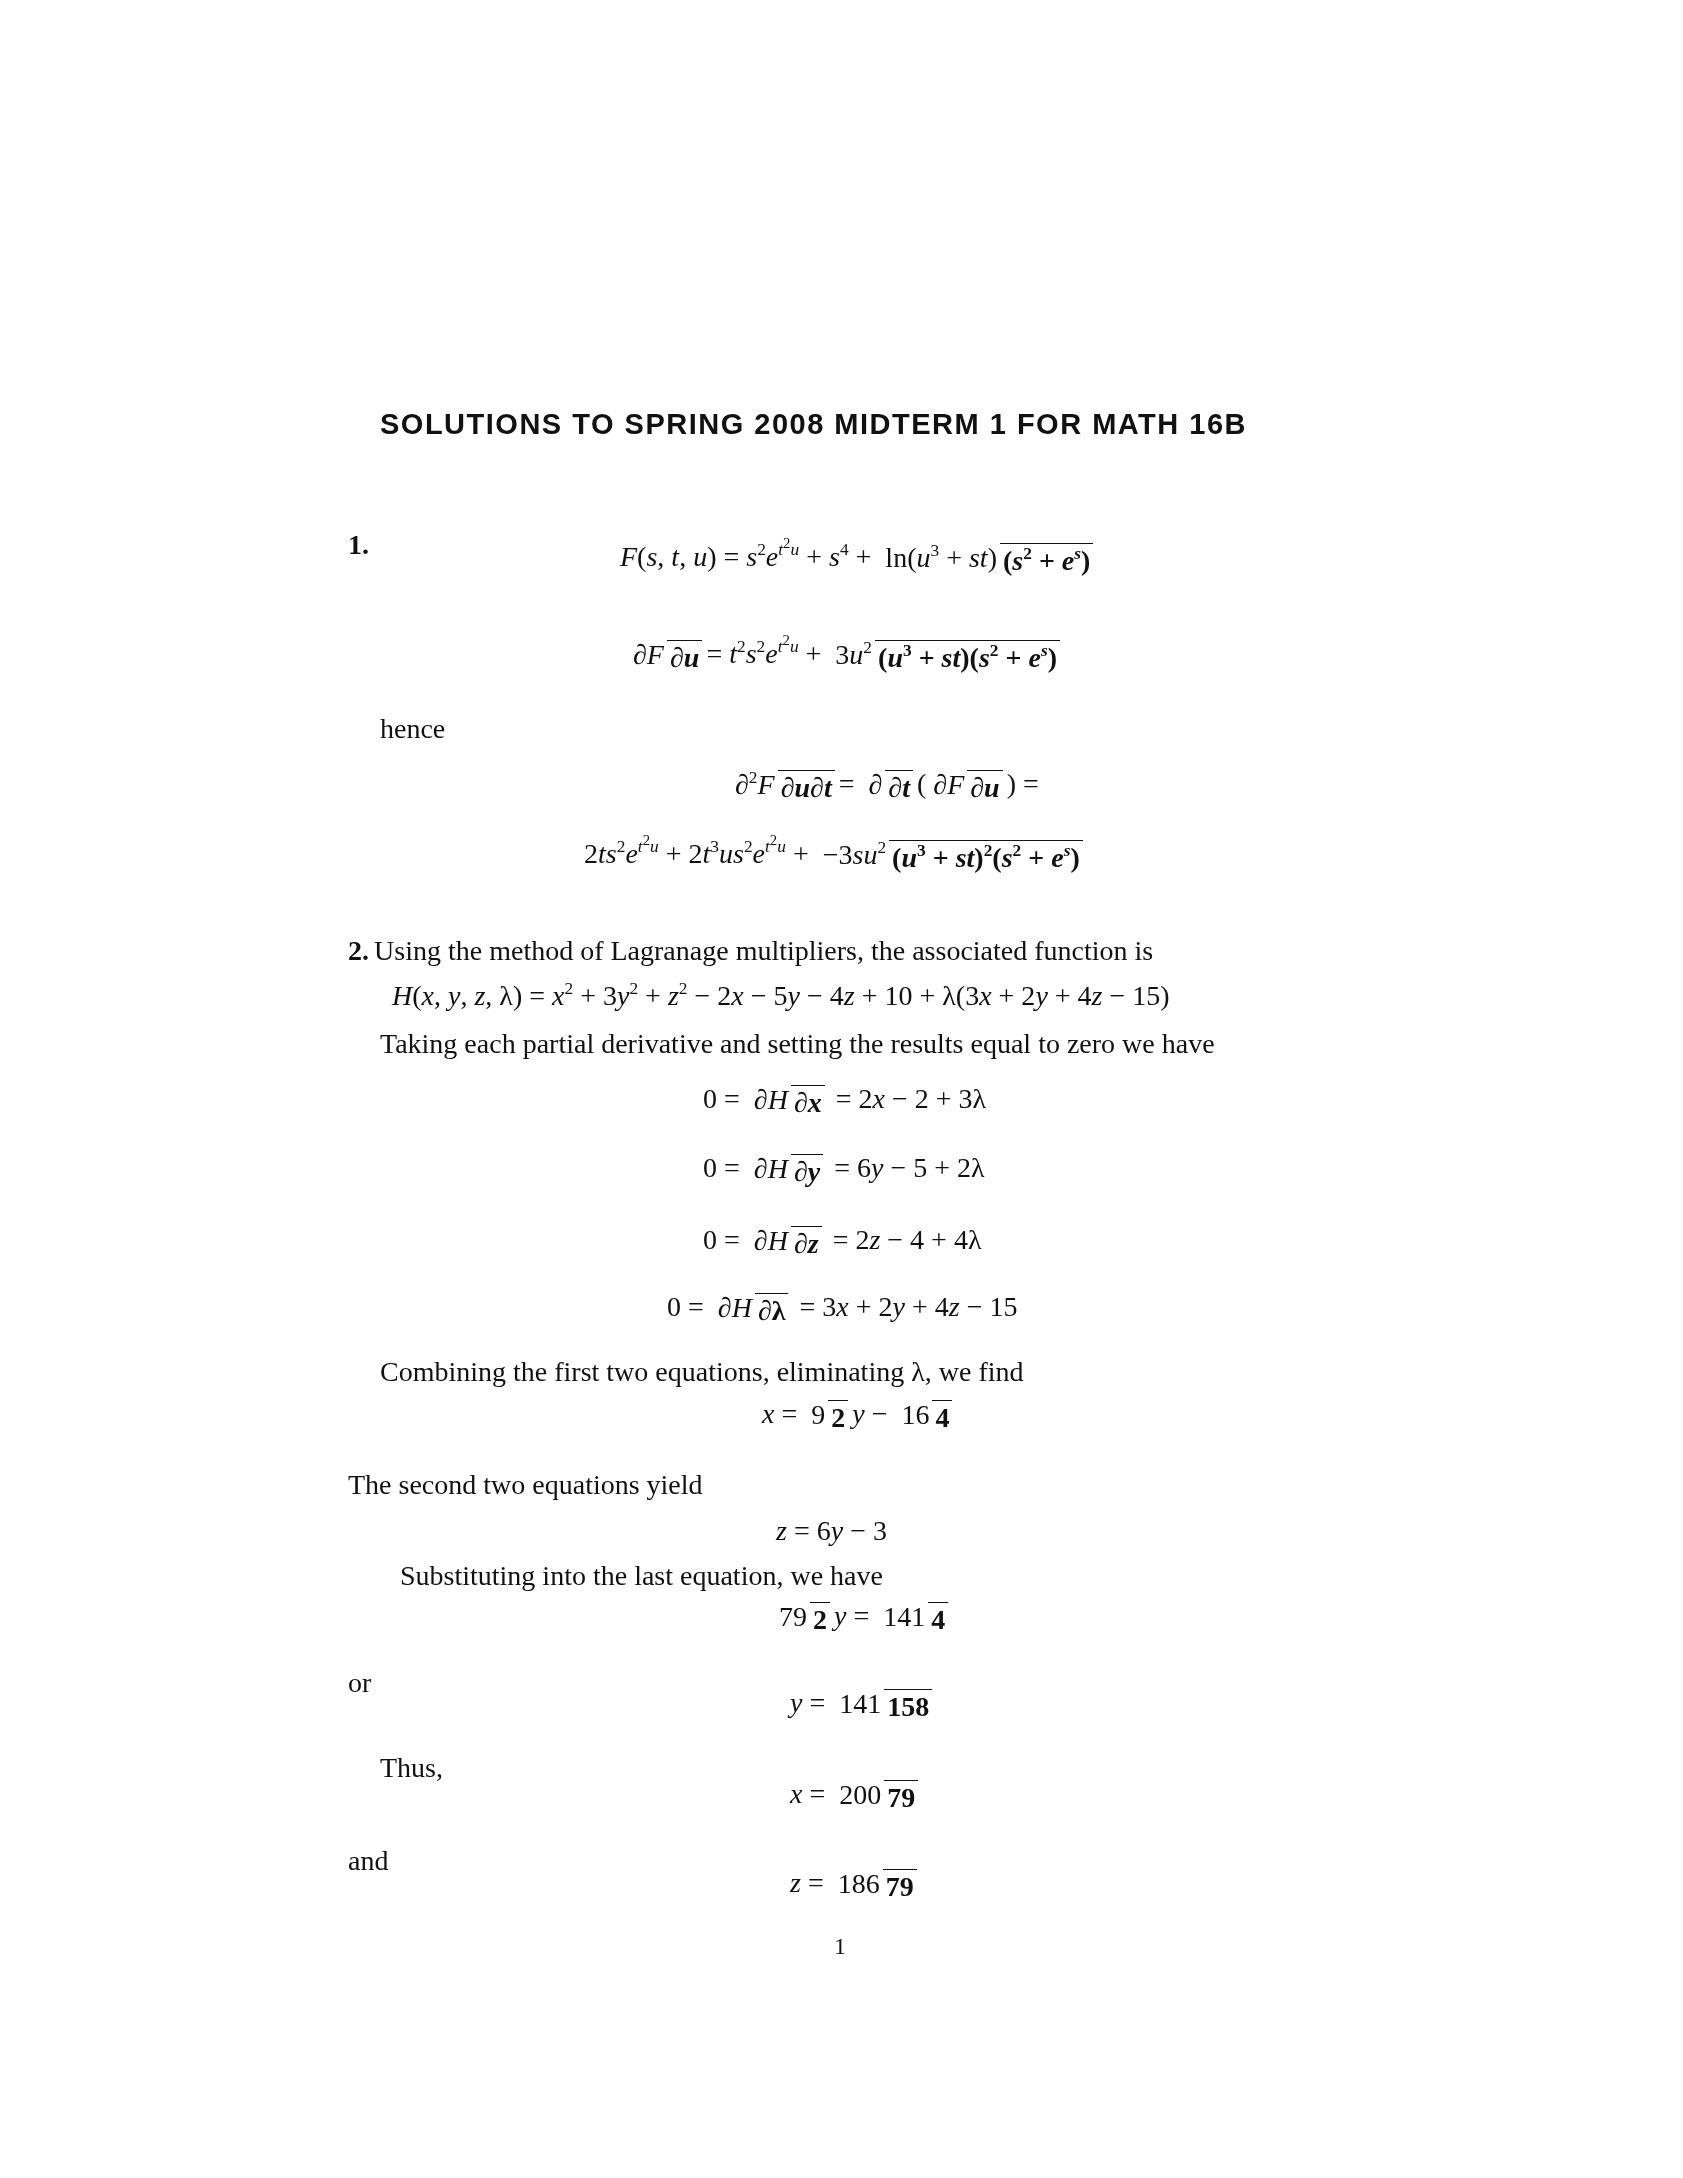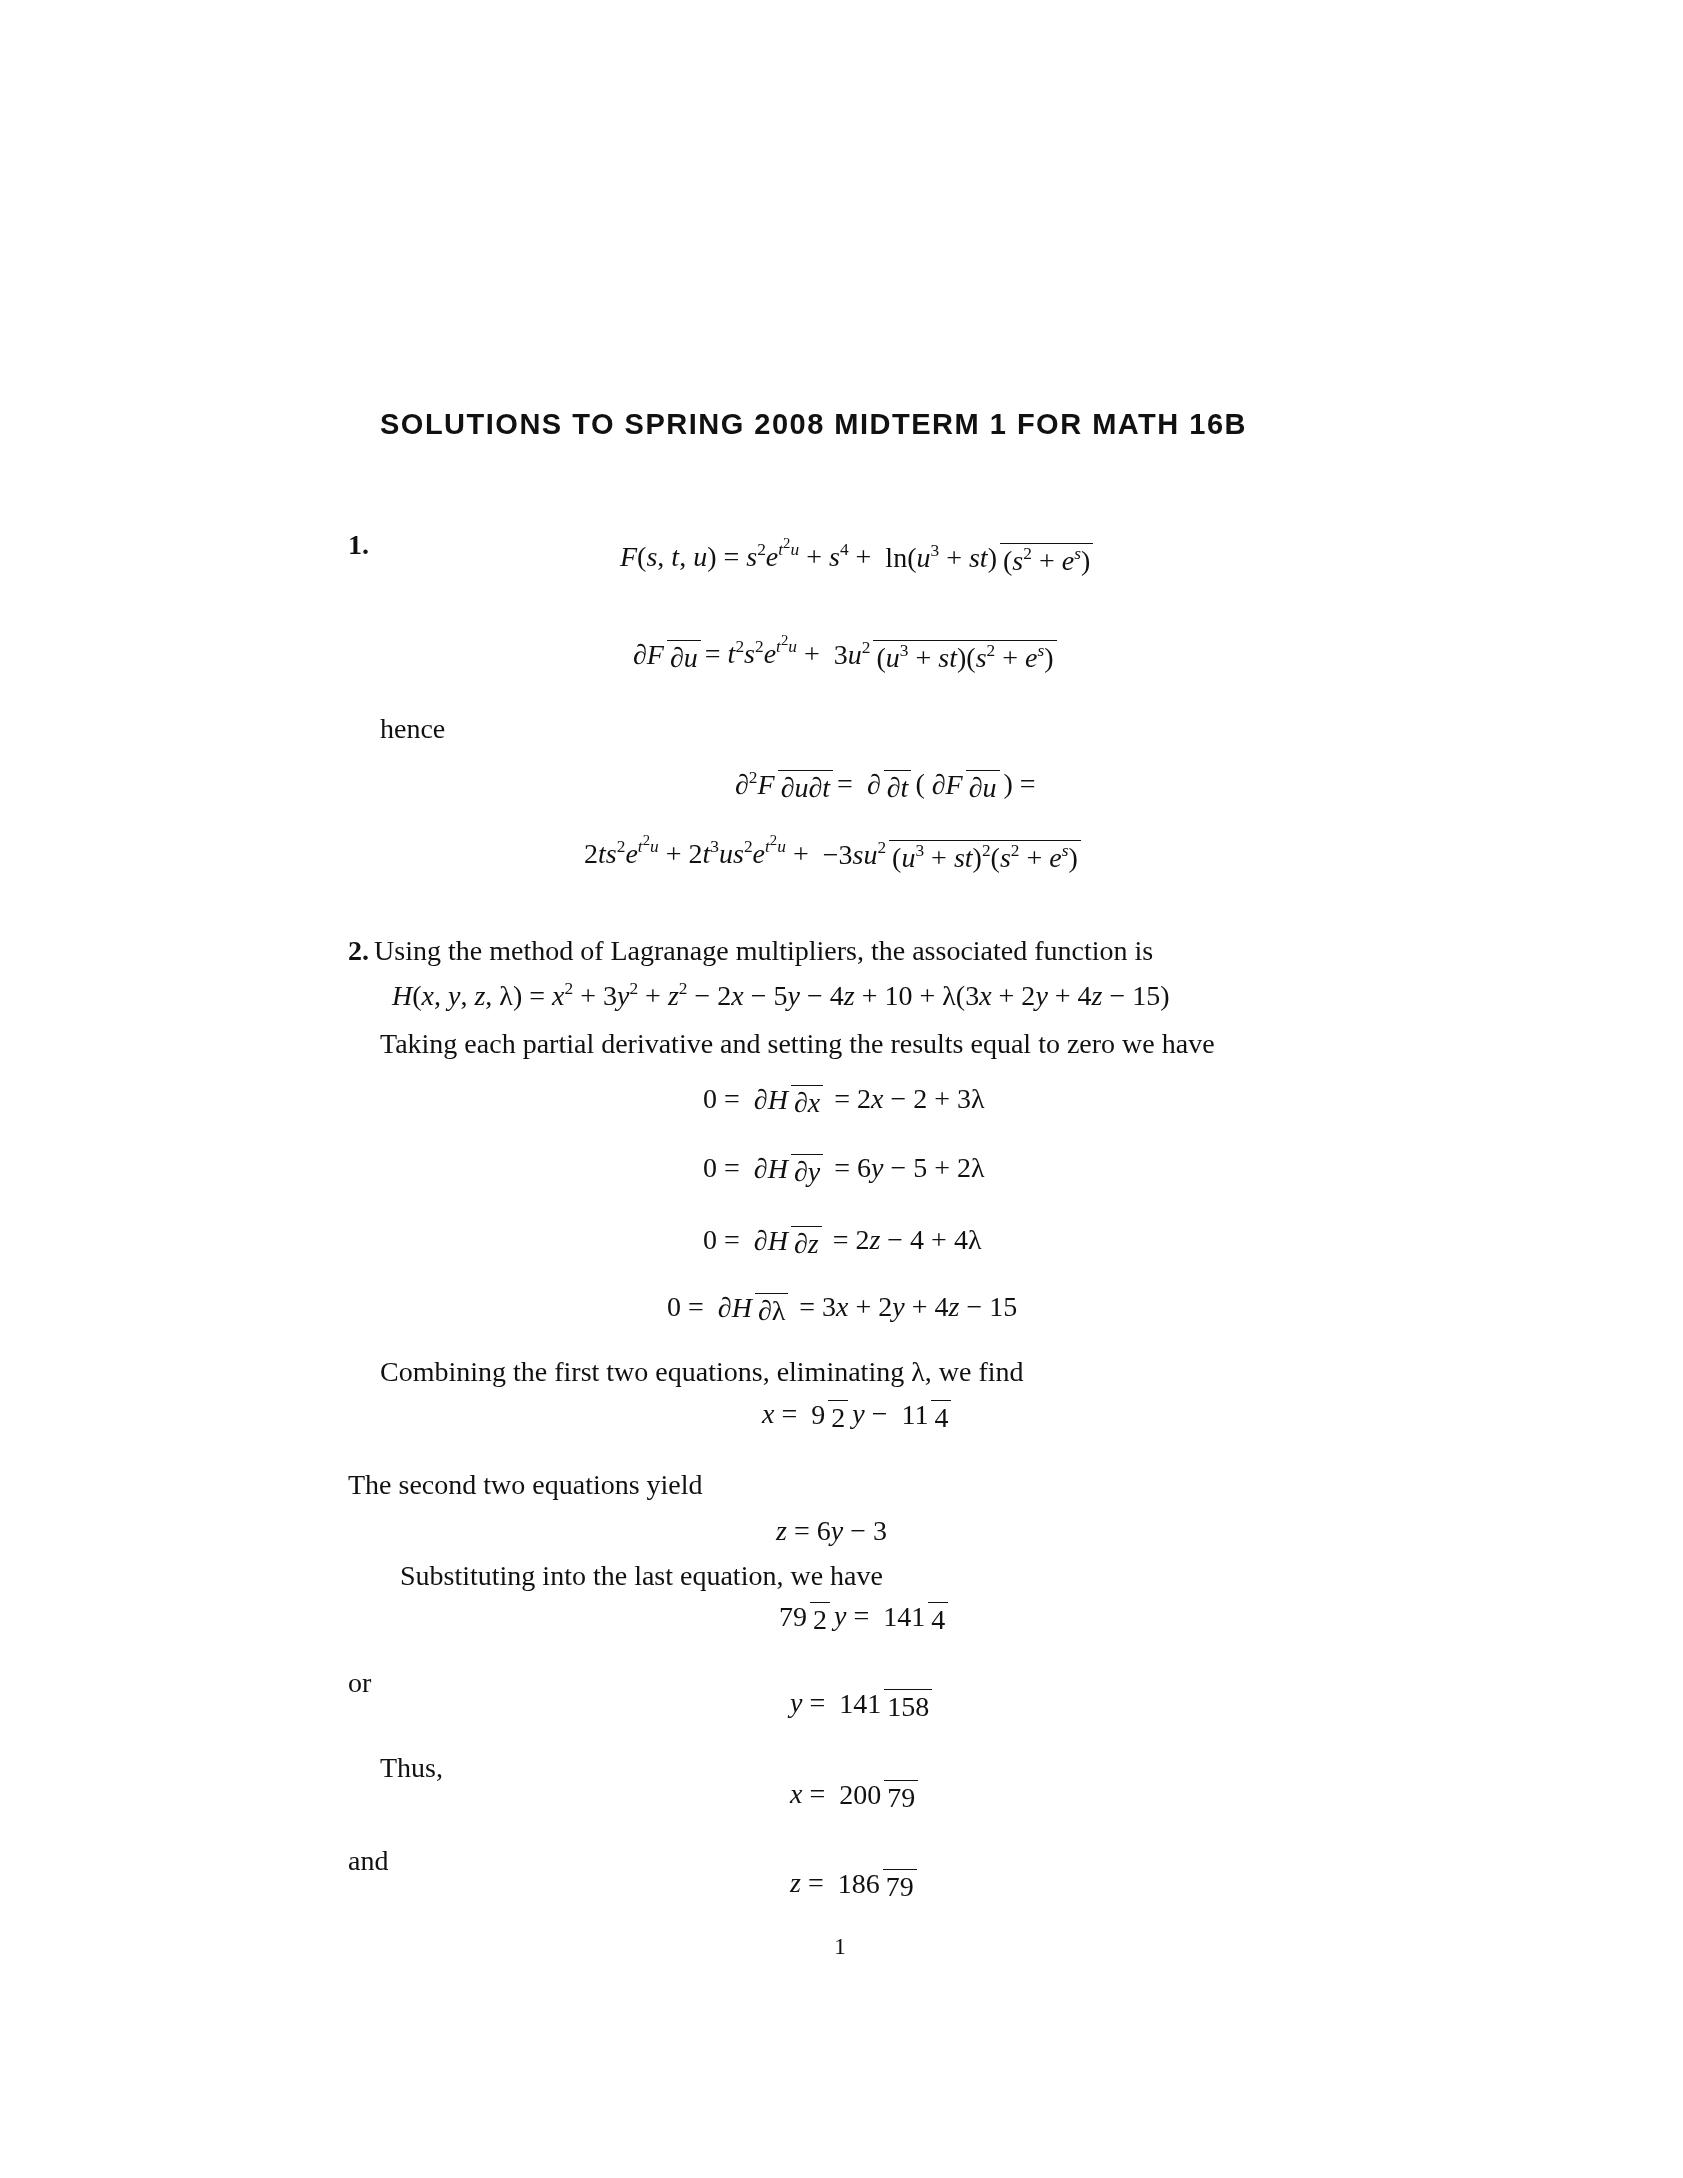--- a/index.html
+++ b/index.html
@@ -8,21 +8,21 @@
   .abs { position:absolute; white-space:nowrap; }
   .title { font-family:Liberation Sans, sans-serif; font-weight:bold; font-size:29px; letter-spacing:1.5px; }
   .txt { font-family:"Liberation Serif",serif; font-size:28px; }
   .num { font-family:"Liberation Serif",serif; font-weight:bold; font-size:28px; }
   .m { font-family:"Liberation Serif",serif; font-size:28px; }
   .m i { font-style:italic; }
   sup { font-size:0.62em; vertical-align:0.65em; line-height:0; }
   sup sup { font-size:0.85em; vertical-align:0.5em; }
   .frac { display:inline-flex; align-items:center; vertical-align:middle; margin:0 4px; }
   .frac > .n { padding:0 3px 2px 3px; line-height:1.1; }
-  .frac > .d { padding:2px 3px 0 3px; line-height:1.1; border-top:1.6px solid #111; }
+  .frac > .d { padding:2px 3px 0 3px; line-height:1.1; border-top:1.6px solid #111;font-weight:bold; }
   .pageno { font-family:"Liberation Serif",serif; font-size:24px; }
 </style>
 </head>
 <body>
 
 <div class="abs title" style="left:380px; top:408px;">SOLUTIONS TO SPRING 2008 MIDTERM 1 FOR MATH 16B</div>
 
 <div class="abs num" style="left:348px; top:529px;">1.</div>
 
 <div class="abs m" style="left:620px; top:541px;">
@@ -104,21 +104,21 @@
     </span> = 3<i>x</i> + 2<i>y</i> + 4<i>z</i> − 15
 </div>
 
 <div class="abs txt" style="left:380px; top:1356px;">Combining the first two equations, eliminating λ, we find</div>
 
 <div class="abs m" style="left:762px; top:1398px;">
   <i>x</i> = <span class="frac">
       <span class="n">9</span>
       <span class="d">2</span>
     </span><i>y</i> − <span class="frac">
-      <span class="n">11</span>
+      <span class="n">16</span>
       <span class="d">4</span>
     </span>
 </div>
 
 <div class="abs txt" style="left:348px; top:1469px;">The second two equations yield</div>
 
 <div class="abs m" style="left:776px; top:1515px;">
   <i>z</i> = 6<i>y</i> − 3
 </div>
 

